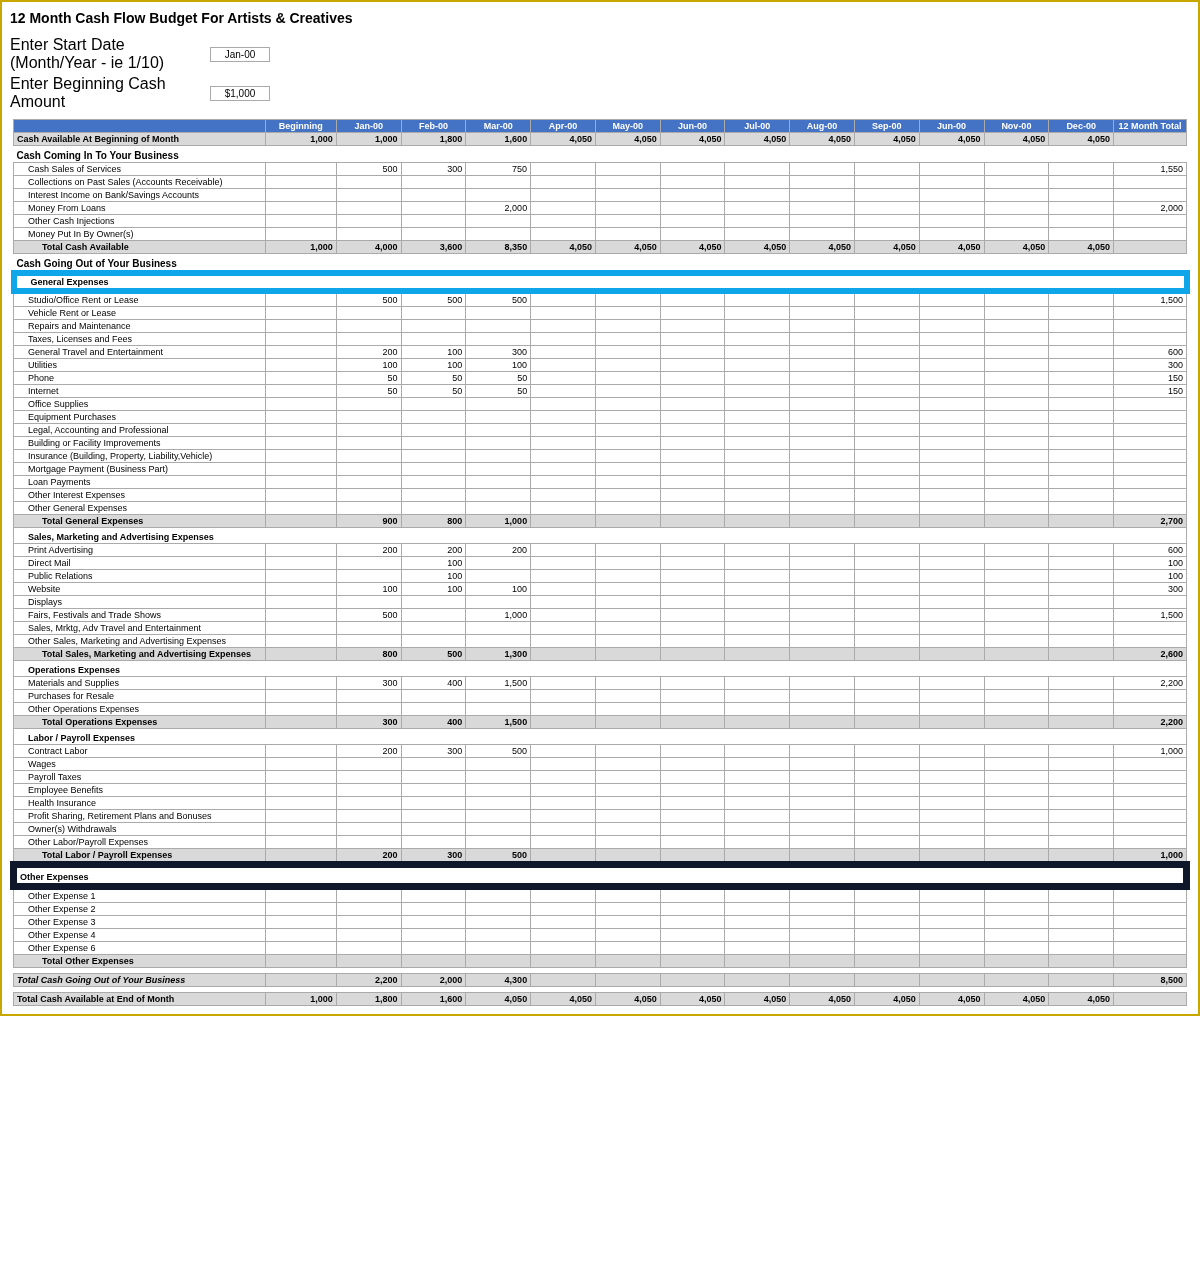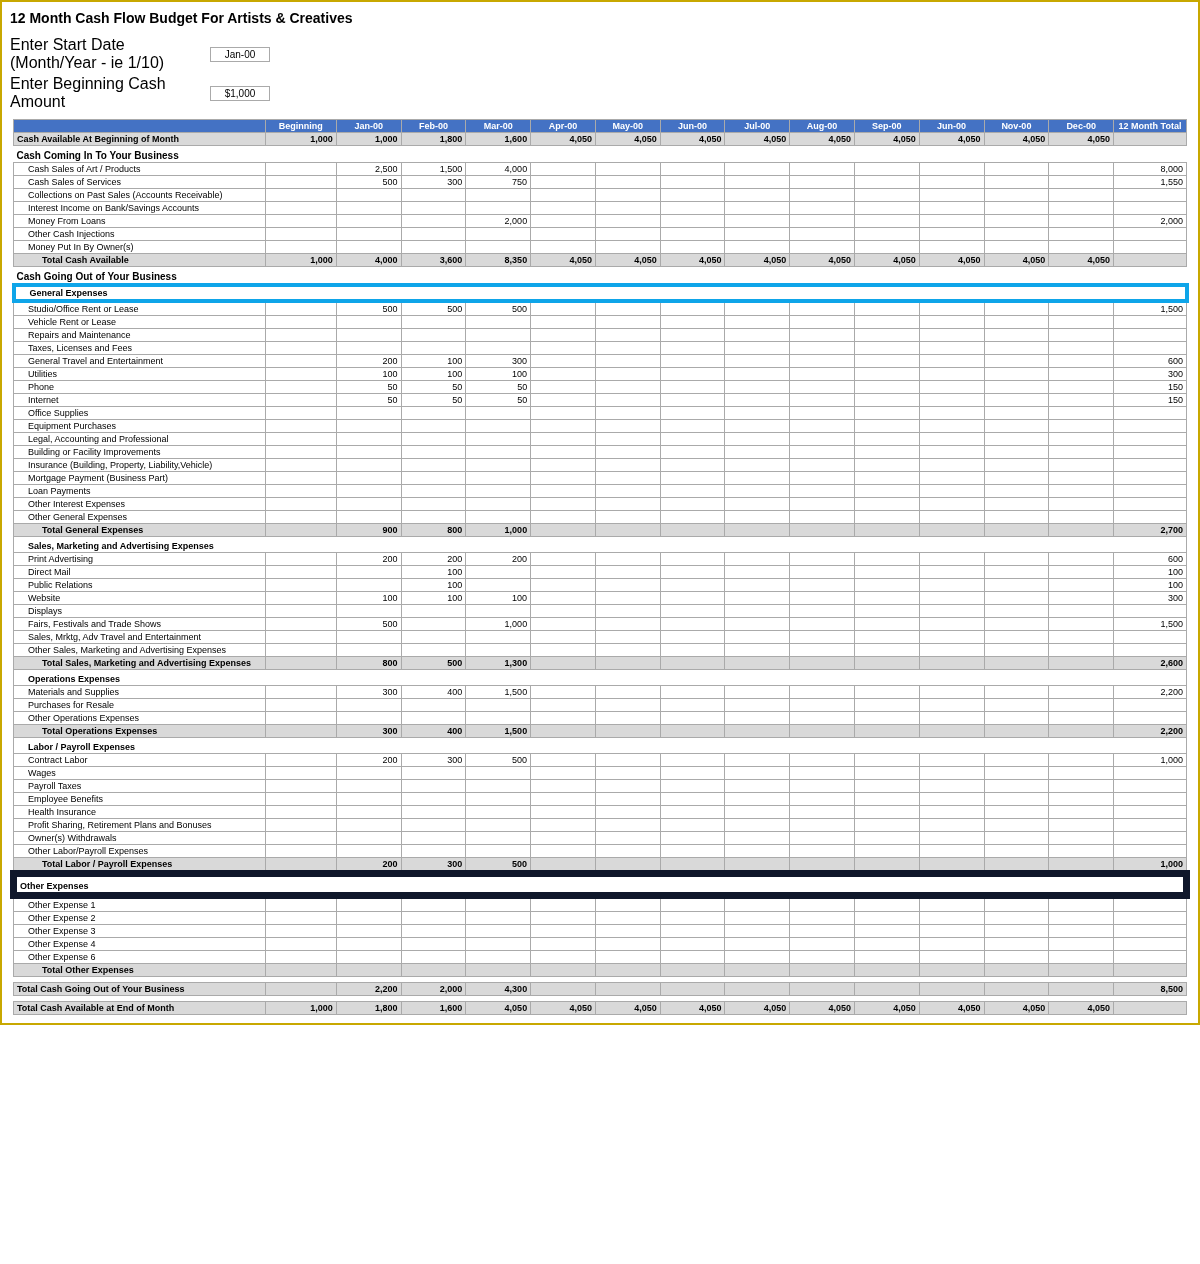--- a/index.html
+++ b/index.html
@@ -159,37 +159,20 @@
       <td class="col-num">4,050</td>
       <td class="col-num">4,050</td>
       <td class="col-num">4,050</td>
       <td class="col-num"></td>
     </tr>
 
     <tr class="section-header">
       <td colspan="15" class="col-label">Cash Coming In To Your Business</td>
     </tr>
 
-    <tr class="data-row">
-      <td class="col-label indent-1">Cash Sales of Art / Products</td>
-      <td class="col-begin gray-cell"></td>
-      <td class="col-num">2,500</td>
-      <td class="col-num">1,500</td>
-      <td class="col-num">4,000</td>
-      <td class="col-num"></td>
-      <td class="col-num"></td>
-      <td class="col-num"></td>
-      <td class="col-num"></td>
-      <td class="col-num"></td>
-      <td class="col-num"></td>
-      <td class="col-num"></td>
-      <td class="col-num"></td>
-      <td class="col-num"></td>
-      <td class="col-num">8,000</td>
-    </tr>
 
     <tr class="data-row">
       <td class="col-label indent-1">Cash Sales of Services</td>
       <td class="col-begin gray-cell"></td>
       <td class="col-num">500</td>
       <td class="col-num">300</td>
       <td class="col-num">750</td>
       <td class="col-num"></td>
         <td class="col-num"></td>
       <td class="col-num"></td>
@@ -308,21 +291,21 @@
       <td class="col-num">4,050</td>
       <td class="col-num">4,050</td>
       <td class="col-num"></td>
     </tr>
 
     <tr class="section-header">
       <td colspan="15" class="col-label">Cash Going Out of Your Business</td>
     </tr>
 
     <tr class="subsection-header">
-      <td colspan="15" class="col-label indent-1" style="font-weight:bold;border:4px solid #0ea5e9;">General Expenses</td>
+      <td colspan="15" class="col-label indent-1" style="font-weight:bold;border:6px solid #0ea5e9;">General Expenses</td>
     </tr>
 
     <tr class="data-row">
       <td class="col-label indent-1">Studio/Office Rent or Lease</td>
       <td class="col-begin gray-cell"></td>
       <td class="col-num">500</td>
       <td class="col-num">500</td>
       <td class="col-num">500</td>
       <td class="col-num"></td>
         <td class="col-num"></td>
@@ -1115,21 +1098,21 @@
       <td class="col-num"></td>
         <td class="col-num"></td>
         <td class="col-num"></td>
       <td class="col-num"></td>
     </tr>
 
     <tr class="section-header">
       <td colspan="15" style="border:none;height:4px;background:#fff;"></td>
     </tr>
     <tr class="total-row">
-      <td class="col-label" style="font-weight:bold;">Total Cash Going Out of Your Business</td>
+      <td class="col-label" style="font-weight:bold;font-style:italic;">Total Cash Going Out of Your Business</td>
       <td class="col-begin"></td>
       <td class="col-num">2,200</td>
       <td class="col-num">2,000</td>
       <td class="col-num">4,300</td>
       <td class="col-num"></td>
         <td class="col-num"></td>
         <td class="col-num"></td>
       <td class="col-num"></td>
         <td class="col-num"></td>
         <td class="col-num"></td>

